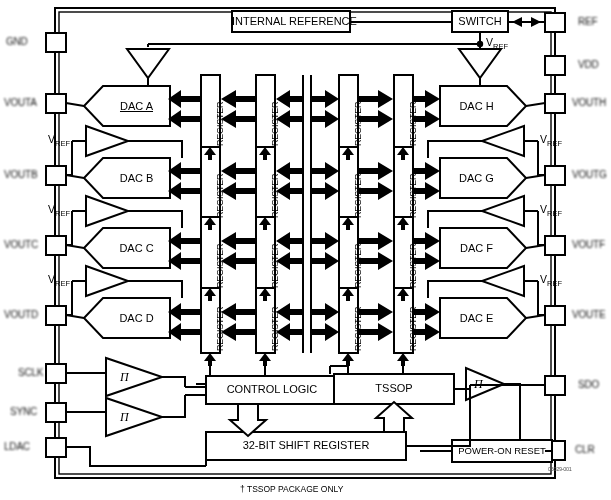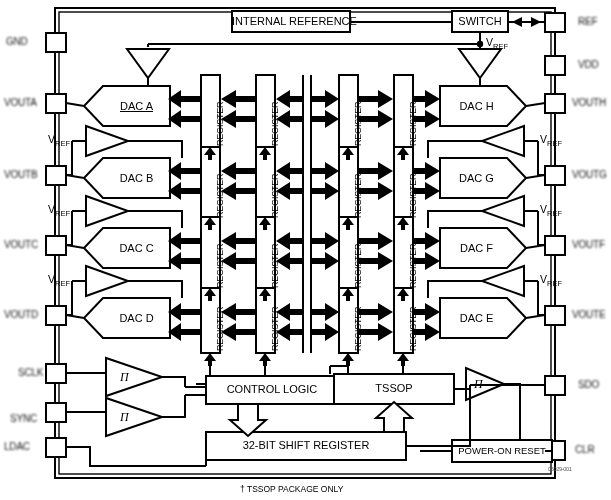--- a/index.html
+++ b/index.html
@@ -366,21 +366,21 @@
 <div class="boxlbl" style="left:334px;top:382px;width:120px;">TSSOP</div>
 <div class="boxlbl" style="left:206px;top:439px;width:200px;">32-BIT SHIFT REGISTER</div>
 <div class="boxlbl" style="left:452px;top:445px;width:100px;font-size:9.5px;">POWER-ON RESET</div>
 
 <div class="pinlbl blur" style="left:6px;top:36px;">GND</div>
 <div class="pinlbl blur" style="left:4px;top:97px;">VOUTA</div>
 <div class="pinlbl blur" style="left:4px;top:169px;">VOUTB</div>
 <div class="pinlbl blur" style="left:4px;top:239px;">VOUTC</div>
 <div class="pinlbl blur" style="left:4px;top:309px;">VOUTD</div>
 <div class="pinlbl blur" style="left:18px;top:367px;">SCLK</div>
-<div class="pinlbl blur" style="left:10px;top:406px;margin-top:7px;">SYNC</div>
+<div class="pinlbl blur" style="left:10px;top:406px;">SYNC</div>
 <div class="pinlbl blur" style="left:4px;top:441px;">LDAC</div>
 
 <div class="pinlbl blur" style="left:578px;top:16px;">REF</div>
 <div class="pinlbl blur" style="left:578px;top:59px;">VDD</div>
 <div class="pinlbl blur" style="left:572px;top:97px;">VOUTH</div>
 <div class="pinlbl blur" style="left:572px;top:169px;">VOUTG</div>
 <div class="pinlbl blur" style="left:572px;top:239px;">VOUTF</div>
 <div class="pinlbl blur" style="left:572px;top:309px;">VOUTE</div>
 <div class="pinlbl blur" style="left:578px;top:379px;">SDO</div>
 <div class="pinlbl blur" style="left:575px;top:444px;">CLR</div>

